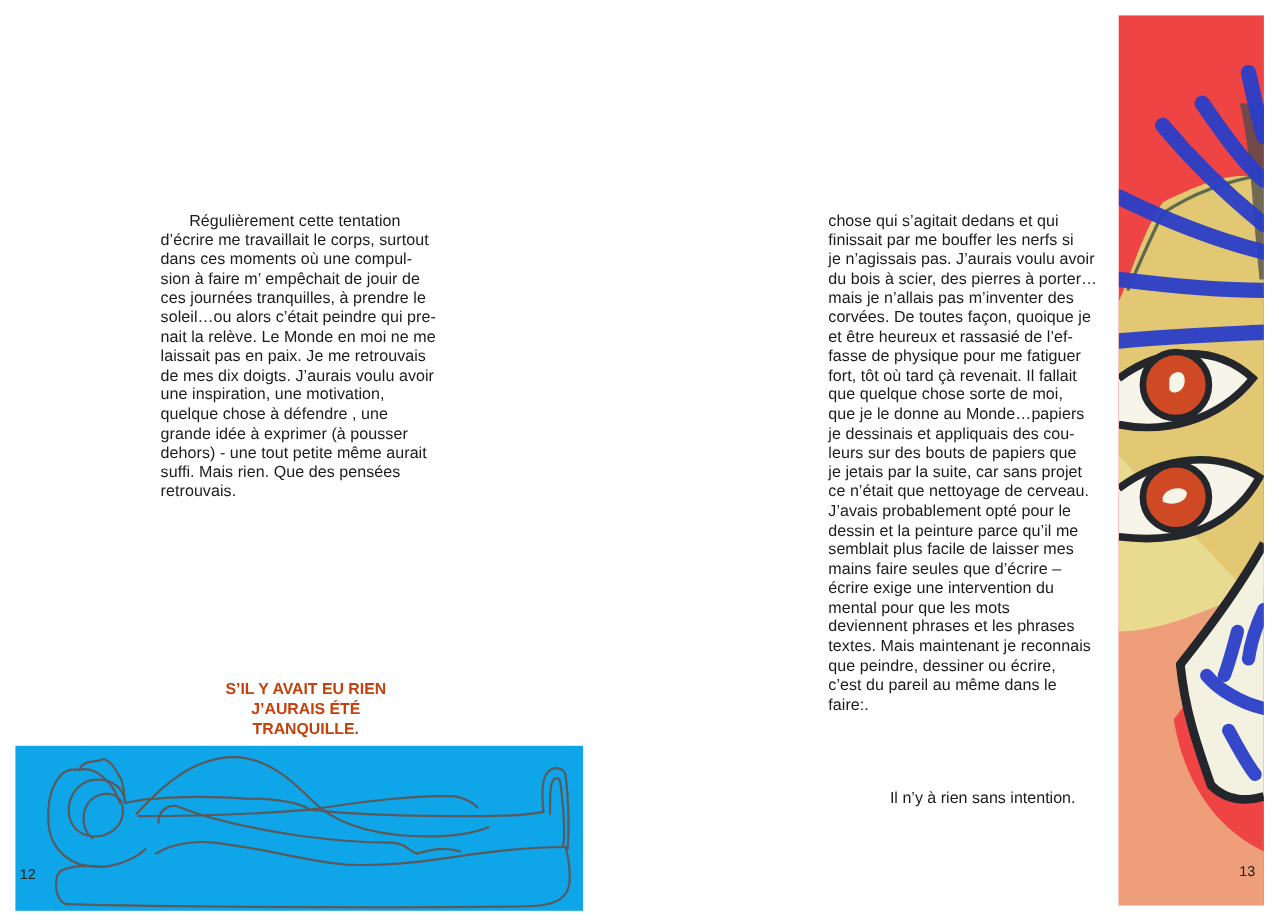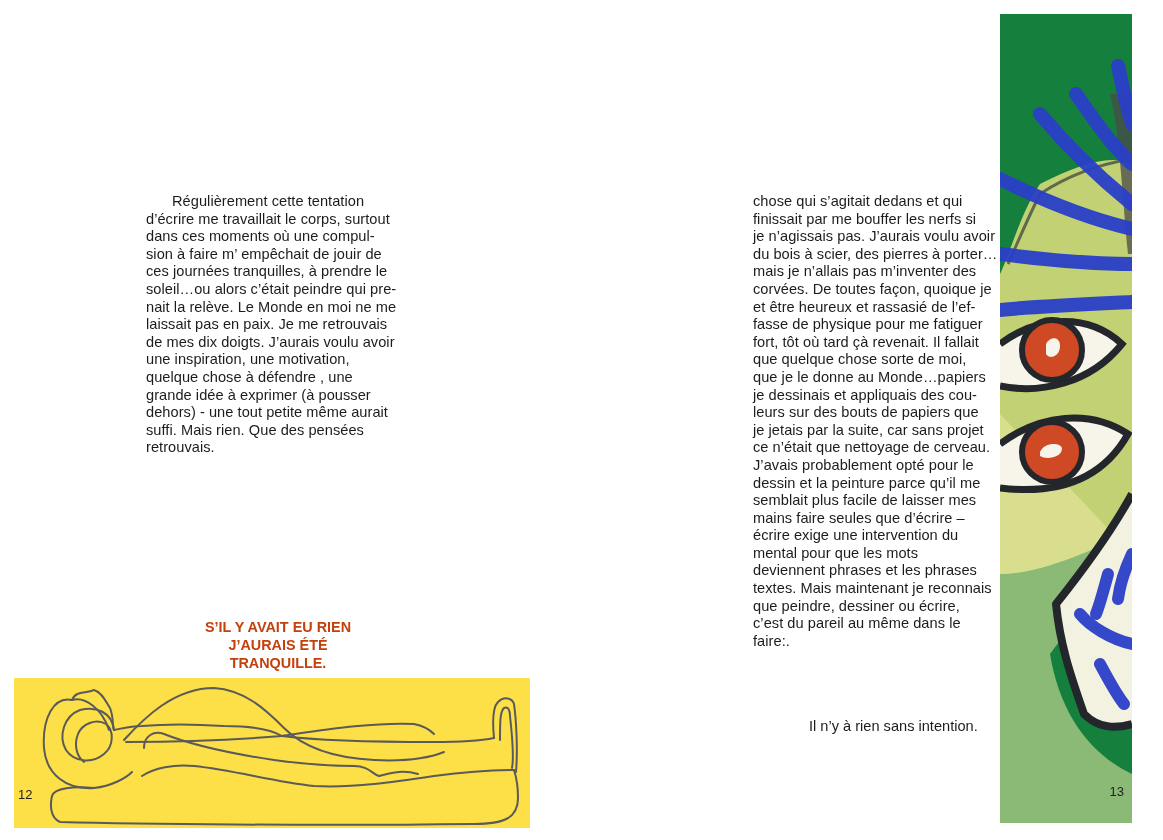--- a/index.html
+++ b/index.html
@@ -28,30 +28,30 @@
   #right-closing { position:absolute; left:200px; top:718px; font-size:14.6px; color:#1c1c1c;margin-left:29px; }
 
   .headline {
     position:absolute; left:178px; top:618px; width:200px;
     text-align:center; font-weight:bold; font-size:14.4px; line-height:18px;
     color:#c2410c;
   }
 
   .drawing {
     position:absolute; left:14px; top:678px; width:516px; height:150px;
-    background:#fde047;
+    background:#0ea5e9;
   }
   .drawing svg { position:absolute; left:0; top:0; }
 
   .page-num { position:absolute; font-size:13px; color:#222; }
   #pnum-left { left:18px; top:787px; }
 
   .painting {
-    position:absolute; left:420px; top:14px; width:132px; height:809px;
-    background:#15803d; overflow:hidden;
+    position:absolute; left:437px; top:14px; width:132px; height:809px;
+    background:#ef4444; overflow:hidden;
   }
   .painting svg { position:absolute; left:0; top:0; }
   #pnum-right { right:8px; bottom:24px; }
 </style>
 </head>
 <body>
 
 <div class="page page-left">
   <div class="body-text" id="left-text">
     <p class="indent">Régulièrement cette tentation</p>

